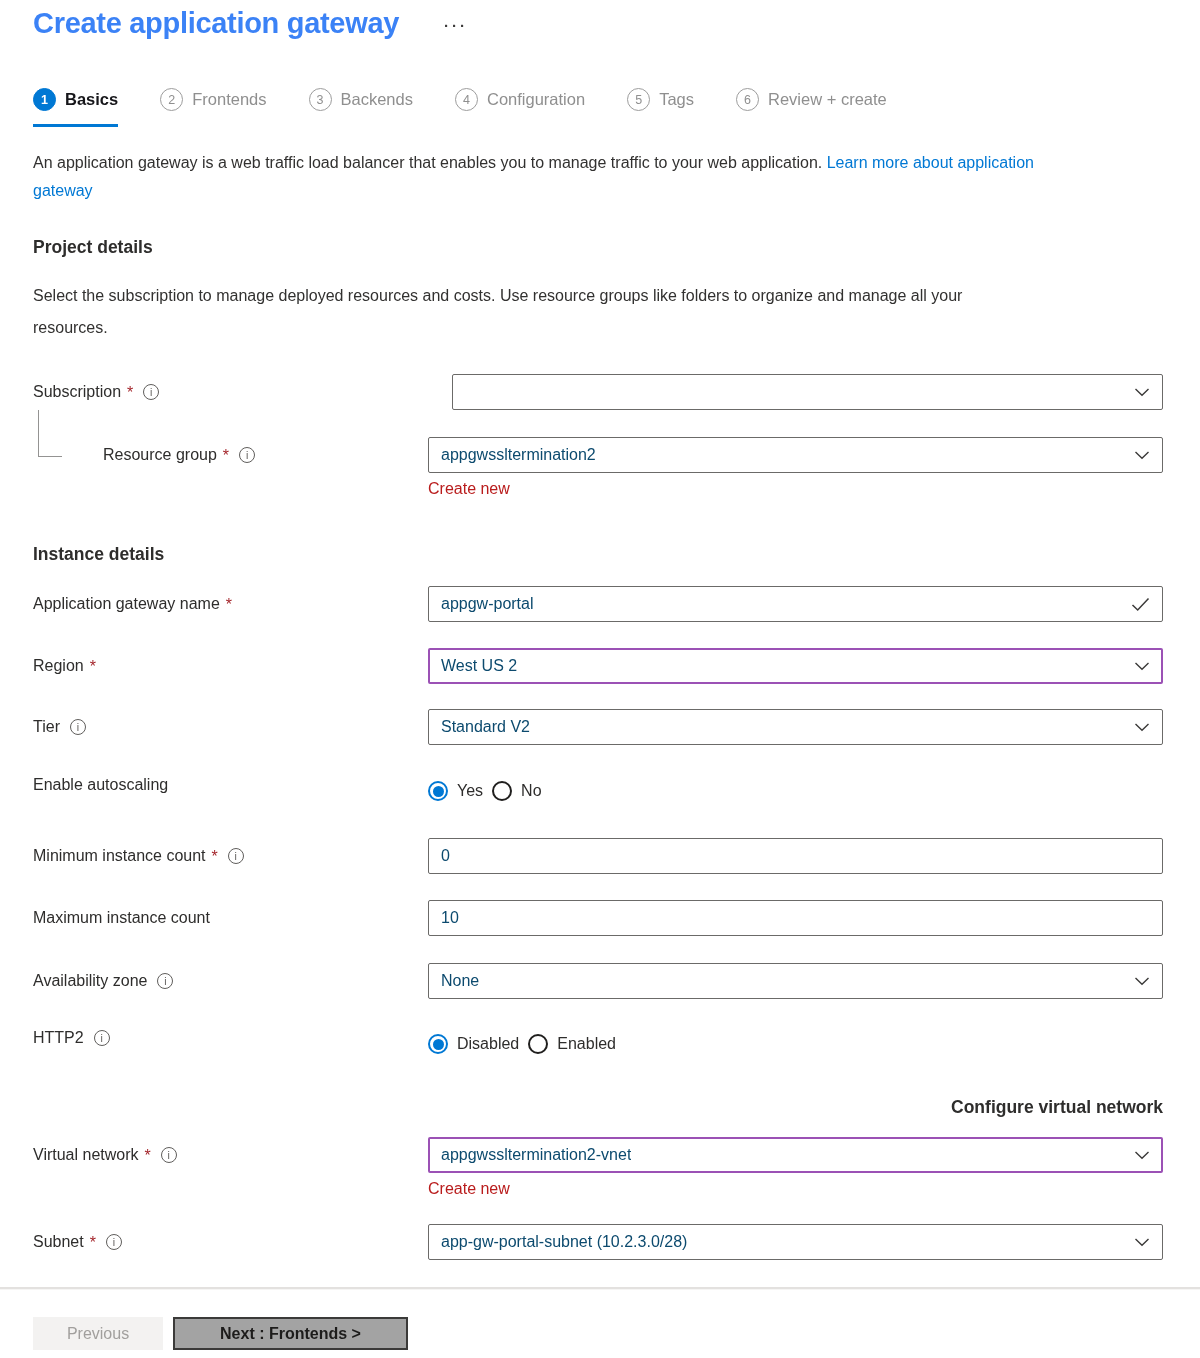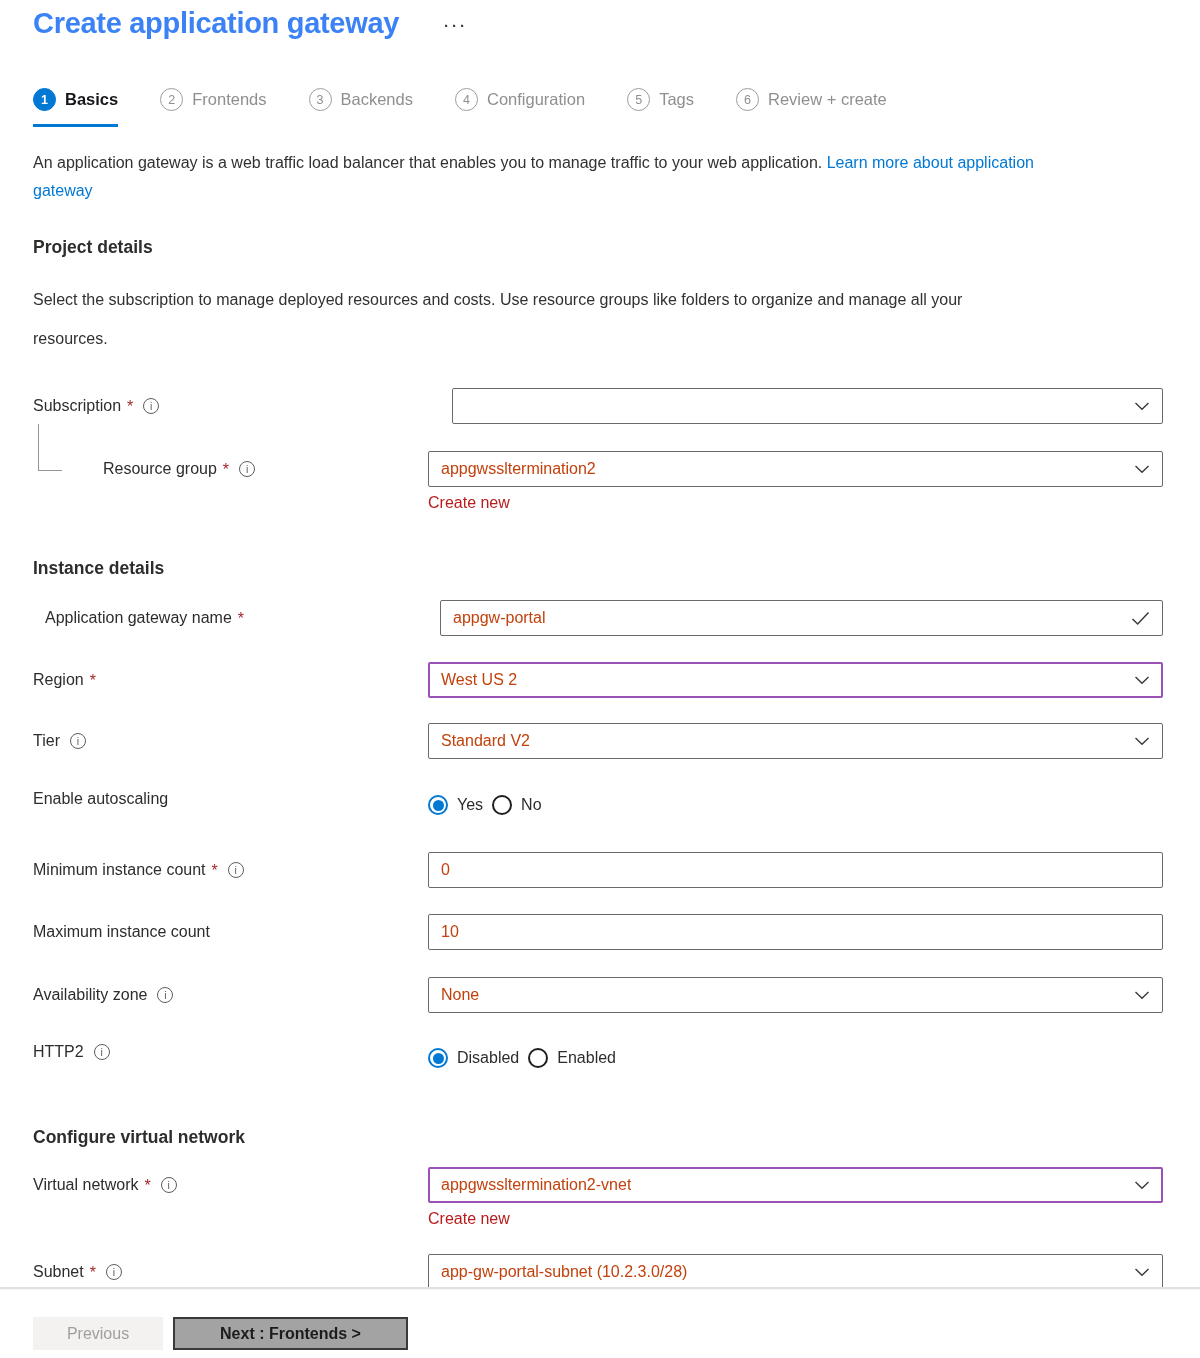--- a/index.html
+++ b/index.html
@@ -26,35 +26,35 @@
   .tab-label { font-size: 16.5px; color: #8f8f8f; white-space: nowrap; }
   .tab.active .tab-circle { background: #0078d4; border-color: #0078d4; color: #fff; font-weight: 700; }
   .tab.active .tab-label { color: #16161a; font-weight: 700; }
   .tab.active::after { content: ""; position: absolute; left: 0; right: 0; bottom: 0; height: 3px; background: #0078d4; }
 
   
   .intro { margin-top: 22px; font-size: 16px; line-height: 27.5px; color: #323130; max-width: 1010px; }
   .link { color: #0078d4; cursor: pointer; text-decoration: none; }
   .section-heading { font-size: 17.5px; font-weight: 700; color: #2e2d2c; }
   .mt-heading-project { margin-top: 33px; }
-  .section-desc { font-size: 16px; line-height: 39px; margin-top: 22px; max-width: 975px; color: #323130; }
+  .section-desc { font-size: 16px; line-height: 32px; margin-top: 22px; max-width: 975px; color: #323130; }
 
   
   .form-row { display: grid; grid-template-columns: 395px 1fr; align-items: start; }
   .label-cell { display: flex; align-items: center; min-height: 36px; font-size: 16px; color: #2e2d2c; }
   .label-cell.short { min-height: 26px; }
   .req { color: #a4262c; margin-left: 6px; font-size: 16px; position: relative; top: 1px; }
   .info-icon { width: 16px; height: 16px; border: 1px solid #605e5c; border-radius: 50%; margin-left: 10px;
                display: inline-flex; align-items: center; justify-content: center; color: #605e5c;
                font-size: 10.5px; flex: none; cursor: default; }
   .info-icon::after { content: "i"; }
 
   .field-cell { display: flex; flex-direction: column; align-items: stretch; }
   .control { height: 36px; border: 1px solid #6b6a68; border-radius: 2px; display: flex; align-items: center;
-             padding: 0 12px; font-size: 16px; color: #c2410c; background: #fff; cursor: pointer; }
+             padding: 0 12px; font-size: 16px; color: #0c4a6e; background: #fff; cursor: pointer; }
   .control.focus { border: 2px solid #9b51b5; padding: 8px 11px; }
   .control .value { white-space: nowrap; overflow: hidden; }
   .chev, .valid-check { margin-left: auto; flex: none; display: flex; align-items: center; }
   .create-new { display: inline-block; margin-top: 7px; color: #b91c1c; font-size: 16px; cursor: pointer;
                 align-self: flex-start; }
 
   
   .rg-label { position: relative; padding-left: 70px; }
   .elbow { position: absolute; left: 5px; top: -27px; width: 24px; height: 47px;
            border-left: 1px solid #949392; border-bottom: 1px solid #949392; }
@@ -63,23 +63,23 @@
   .radio-group { display: flex; align-items: flex-end; gap: 9px; min-height: 26px; margin-top: 3px; }
   .radio-option { display: flex; align-items: center; gap: 9px; cursor: pointer; }
   .radio-circle { width: 20px; height: 20px; border-radius: 50%; border: 2px solid #201f1e; background: #fff;
                   flex: none; position: relative; }
   .radio-option.selected .radio-circle { border-color: #0078d4; }
   .radio-option.selected .radio-circle::after { content: ""; position: absolute; left: 2.5px; top: 2.5px;
                   width: 11px; height: 11px; border-radius: 50%; background: #0078d4; }
   .radio-label { font-size: 16px; color: #2e2d2c; }
 
   
-  .mt19 { margin-top: 19px; } .mt21 { margin-top: 21px; margin-left: 12px; } .mt25 { margin-top: 25px; }
+  .mt19 { margin-top: 19px; } .mt21 { margin-top: 21px; } .mt25 { margin-top: 25px; }
   .mt26 { margin-top: 26px; } .mt27 { margin-top: 27px; } .mt30 { margin-top: 30px; gap: 24px; }
-  .mt37 { margin-top: 37px; } .mt46 { margin-top: 46px; } .mt59 { margin-top: 59px; }
+  .mt37 { margin-top: 37px; } .mt46 { margin-top: 46px; } .mt59 { margin-top: 43px; text-align: right; }
 
   
   .footer { position: absolute; left: 0; bottom: 0; width: 1200px; background: #fff; }
   .footer-divider { height: 2px; background: #e3e1df; box-shadow: 0 1px 0 #f6f5f4; }
   .footer-buttons { padding: 28px 33px 8px 33px; display: flex; gap: 10px; }
   .btn { height: 33px; font-size: 16px; display: flex; align-items: center; justify-content: center;
          cursor: pointer; user-select: none; }
   .btn-previous { width: 130px; background: #f3f2f1; color: #a19f9d; border: none; }
   .btn-next { width: 235px; background: #a3a3a3; border: 2px solid #3b3a39; color: #1d1c1b; font-weight: 700; }
 </style>

